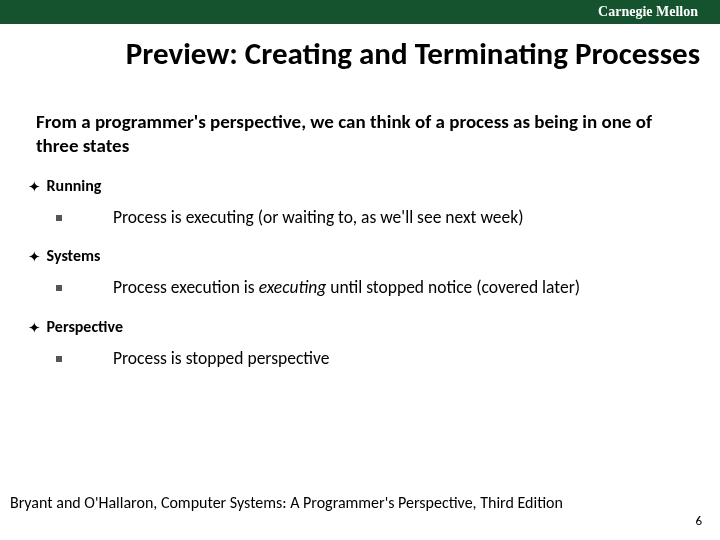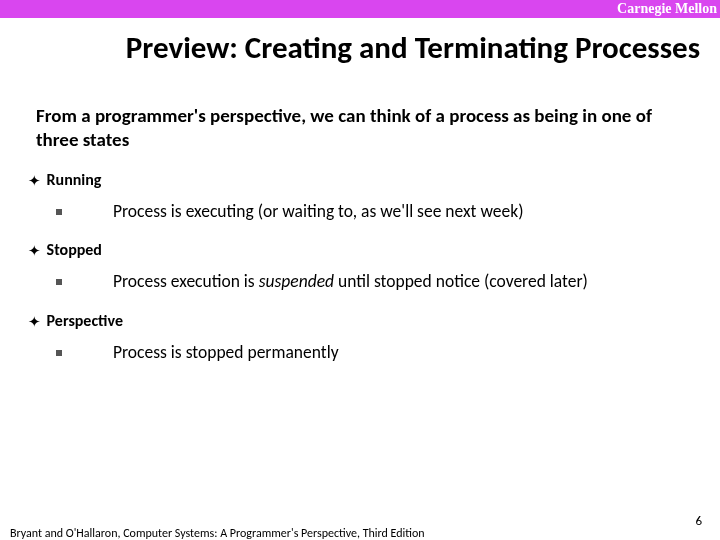--- a/index.html
+++ b/index.html
@@ -1,30 +1,30 @@
 <!DOCTYPE html>
 <html><head>
 <meta charset="utf-8">
 <style>
   * { margin: 0; padding: 0; box-sizing: border-box; }
   html, body { width: 720px; height: 540px; font-family: Calibri, "Segoe UI", Arial, sans-serif; background: #fff; color: #000; }
   .slide { width: 720px; height: 540px; position: relative; }
-  .topbar { width: 100%; height: 18px; background: #d946ef; display: flex; justify-content: flex-end; align-items: center; padding-right: 3px; }
+  .topbar { width: 100%; height: 24px; background: #14532d; display: flex; justify-content: flex-end; align-items: center; padding-right: 22px; }
   .topbar-text { color: #fff; font-weight: bold; font-size: 14px; font-family: "Times New Roman", serif; }
   .title { font-size: 31px; font-weight: bold; padding: 12px 20px 16px 28px; line-height: 1.1; text-align: right; }
   .body { padding: 0 30px 0 36px; }
   .intro { font-size: 19px; font-weight: bold; line-height: 1.25; margin-bottom: 18px; margin-top: 24px; }
   .item { display: flex; align-items: flex-start; margin-top: 6px; margin-left: -8px; }
   .item .bullet-l1 { font-size: 15px; color: #000; margin-right: 6px; margin-top: 2px; font-family: Arial, sans-serif; }
   .item .label { font-size: 16px; font-weight: bold; }
   .subitem { display: flex; align-items: flex-start; margin-left: 20px; margin-top: 10px; margin-bottom: 18px; gap: 40px; }
   .subitem .bullet-l2 { width: 6px; height: 6px; background: #555; margin-right: 11px; margin-top: 9px; flex-shrink: 0; }
   .subitem .text { font-size: 17.5px; line-height: 1.3; }
   .suspended { font-style: italic; }
-  .footer-left { position: absolute; bottom: 0; left: 10px; font-size: 12px; font-family: Calibri, Arial, sans-serif; }
+  .footer-left { position: absolute; bottom: 28px; left: 10px; font-size: 16px; font-family: Calibri, Arial, sans-serif; }
   .footer-right { position: absolute; bottom: 12px; right: 18px; font-size: 13px; }
 </style>
 </head>
 <body>
 
 <div class="slide">
 
   <div class="topbar">
     <span class="topbar-text">Carnegie Mellon</span>
   </div>
@@ -39,34 +39,34 @@
       <span class="bullet-l1">✦</span>
       <span class="label">Running</span>
     </div>
     <div class="subitem">
       <span class="bullet-l2"></span>
       <span class="text">Process is executing (or waiting to, as we'll see next week)</span>
     </div>
 
     <div class="item">
       <span class="bullet-l1">✦</span>
-      <span class="label">Stopped</span>
+      <span class="label">Systems</span>
     </div>
     <div class="subitem">
       <span class="bullet-l2"></span>
-      <span class="text"><span>Process execution is </span><span class="suspended">suspended</span><span> until stopped notice (covered later)</span></span>
+      <span class="text"><span>Process execution is </span><span class="suspended">executing</span><span> until stopped notice (covered later)</span></span>
     </div>
 
     <div class="item">
       <span class="bullet-l1">✦</span>
       <span class="label">Perspective</span>
     </div>
     <div class="subitem">
       <span class="bullet-l2"></span>
-      <span class="text">Process is stopped permanently</span>
+      <span class="text">Process is stopped perspective</span>
     </div>
 
   </div>
 
   <div class="footer-left">Bryant and O'Hallaron, Computer Systems: A Programmer's Perspective, Third Edition</div>
   <div class="footer-right">6</div>
 
 </div>
 
 </body></html>

